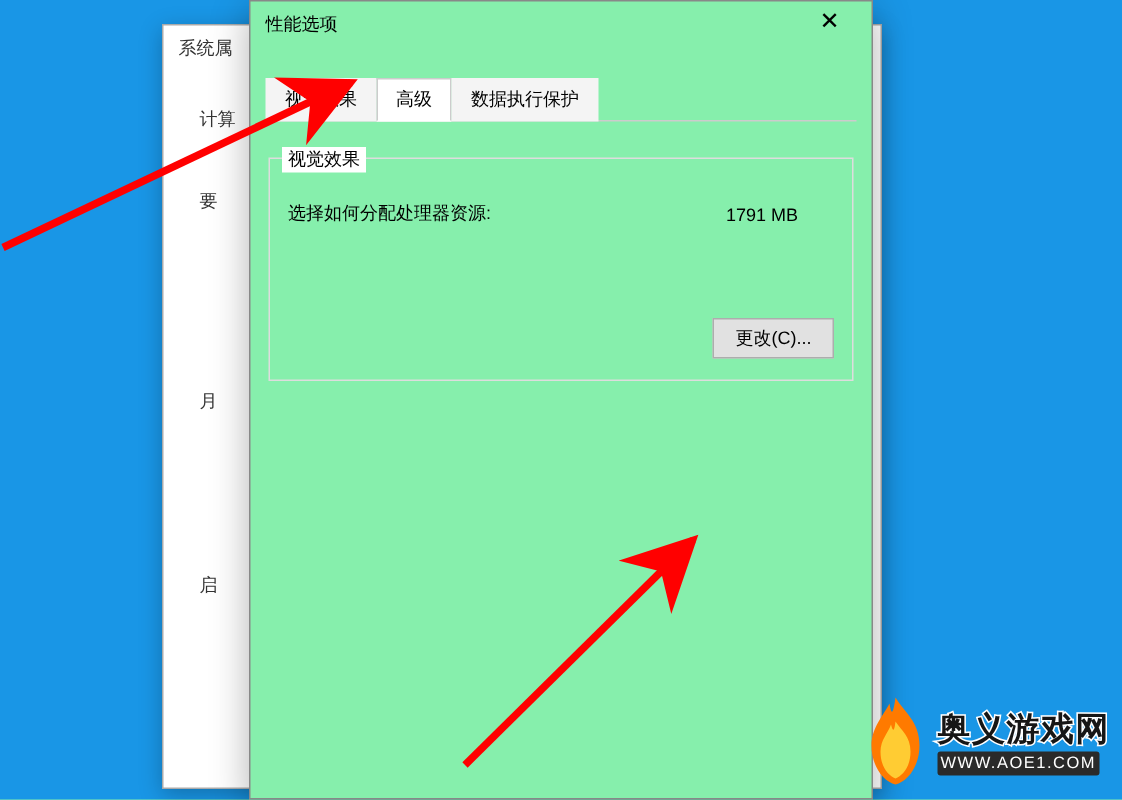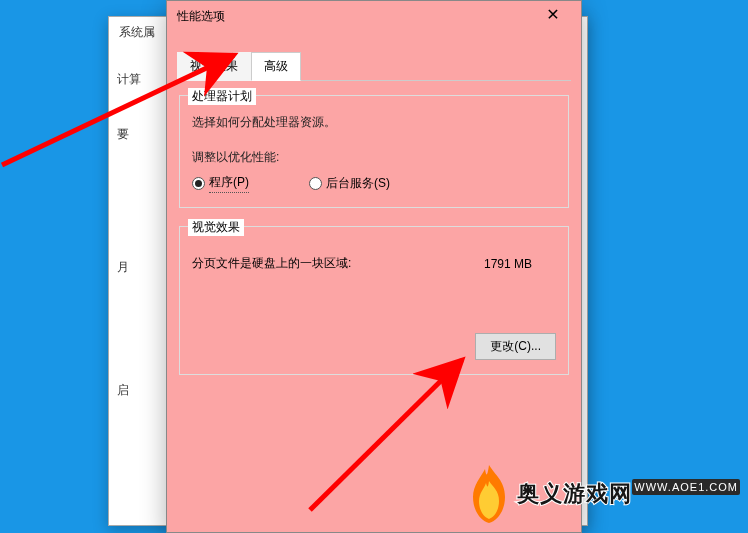--- a/index.html
+++ b/index.html
@@ -34,41 +34,41 @@
   right: 4px;
   top: 4px;
   width: 40px;
   height: 24px;
   text-align: center;
   line-height: 22px;
   font-size: 14px;
 }
 .bg-sidebar {
   position: absolute;
-  left: 4px;
+  left: 20px;
   top: 46px;
   width: 60px;
 }
 .bg-side-item {
   padding: 8px 4px;
   color: #333;
   font-size: 12px;
 }
 .bg-divider {
   position: absolute;
   left: 60px; top: 42px; bottom: 10px; width: 1px;
   background: #ddd;
 }
 .dialog {
   position: absolute;
   left: 166px;
   top: 0;
   width: 416px;
   height: 533px;
-  background: #fca5a5;
+  background: #86efac;
   border: 1px solid #888;
   box-shadow: 0 6px 24px rgba(0,0,0,0.3);
 }
 .titlebar {
   height: 30px;
   display: flex;
   align-items: center;
   padding: 0 8px 0 10px;
   font-size: 12px;
 }
@@ -152,21 +152,21 @@
   right: 8px;
   bottom: 8px;
   display: flex;
   align-items: center;
   gap: 6px;
 }
 .wm-fire {
   width: 44px;
   height: 62px;
 }
-.wm-text-wrap { display: flex; flex-direction: row; align-items: flex-start; }
+.wm-text-wrap { display: flex; flex-direction: column; align-items: flex-start; }
 .wm-big {
   font-size: 22px;
   font-weight: 900;
   color: #161616;
   letter-spacing: 1px;
   -webkit-text-stroke: 2px #fff;
   paint-order: stroke fill;
 }
 .wm-url {
   background: #2a2a2a;
@@ -198,43 +198,29 @@
 </div>
 
 <div class="dialog">
   <div class="titlebar">
     <span class="title">性能选项</span>
     <span class="close-x">✕</span>
   </div>
   <div class="tabs">
     <div class="tab">视觉效果</div>
     <div class="tab active">高级</div>
+    <div class="tab">数据执行保护</div>
   </div>
   <div class="content">
 
-    <div class="fieldset">
-      <div class="legend">处理器计划</div>
-      <div class="row">选择如何分配处理器资源。</div>
-      <div class="row" style="margin-top:18px">调整以优化性能:</div>
-      <div class="radio-row">
-        <label class="radio-opt">
-          <span class="radio checked"></span>
-          <span class="dotted">程序(P)</span>
-        </label>
-        <label class="radio-opt">
-          <span class="radio-empty"></span>
-          <span>后台服务(S)</span>
-        </label>
-      </div>
-    </div>
 
     <div class="fieldset" style="margin-top:18px">
       <div class="legend">视觉效果</div>
       <div class="value-row">
-        <span>分页文件是硬盘上的一块区域:</span>
+        <span>选择如何分配处理器资源:</span>
         <span style="margin-right:24px">1791 MB</span>
       </div>
       <div class="btn-row">
         <button class="btn">更改(C)...</button>
       </div>
     </div>
 
   </div>
 </div>
 

